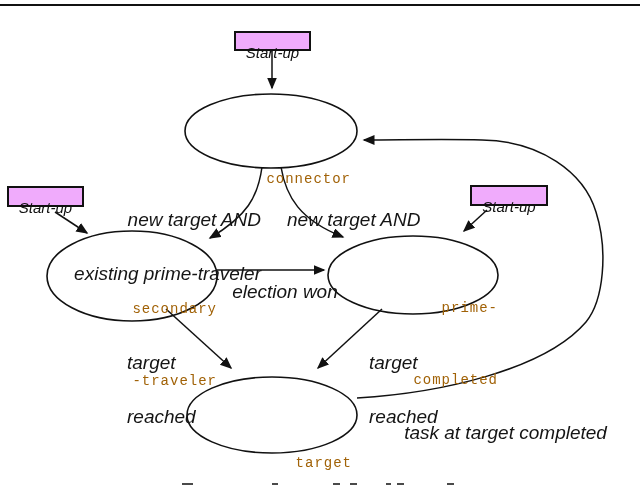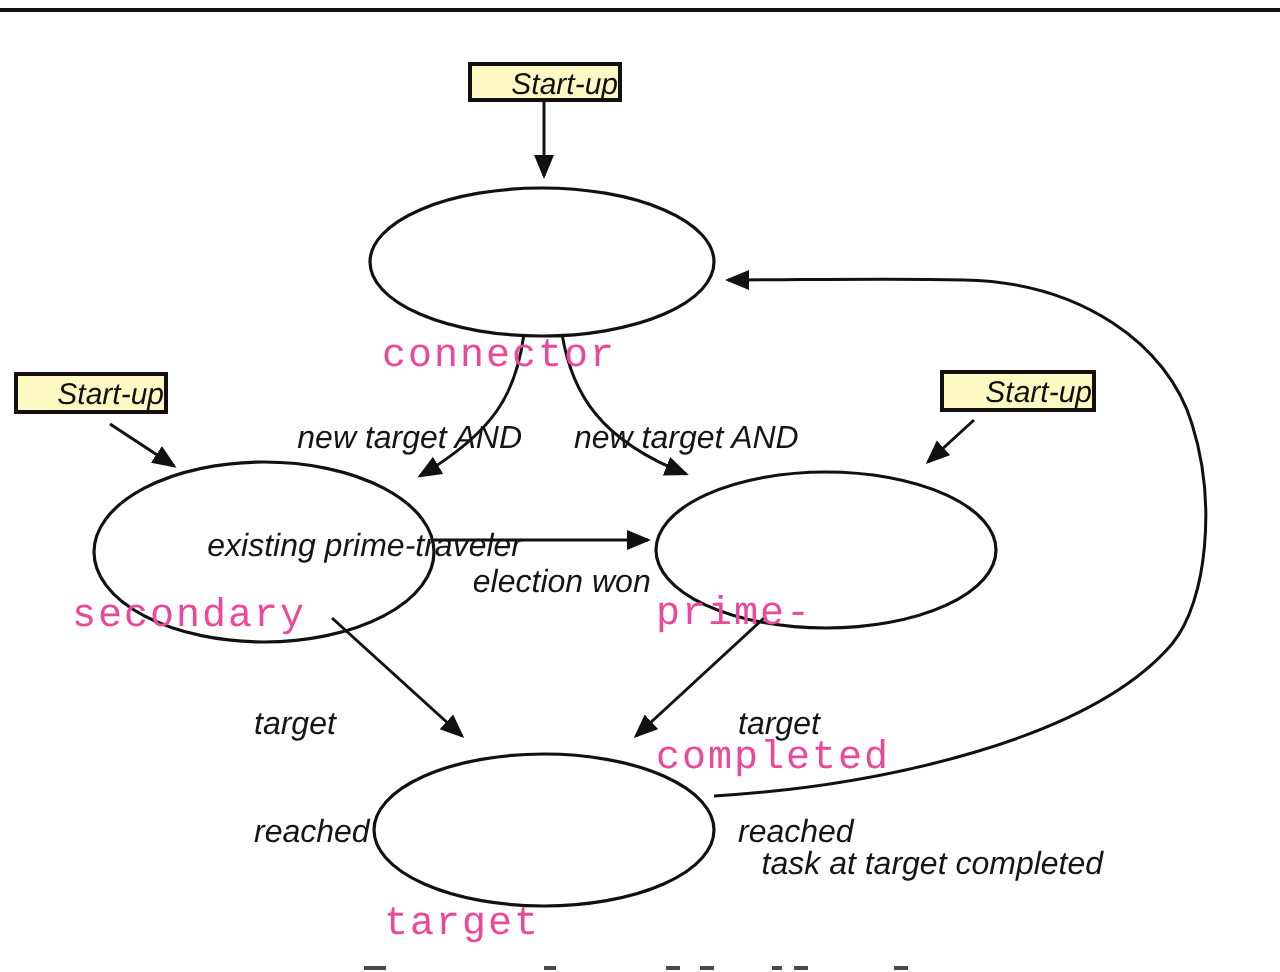--- a/index.html
+++ b/index.html
@@ -31,43 +31,43 @@
     stroke-width: 1.6;
   }
   svg.diagram-lines path.edge {
     fill: none;
     stroke: #111111;
     stroke-width: 1.5;
   }
   .label { position: absolute; white-space: pre; }
   .state-label {
     font-family: "Liberation Mono", "DejaVu Sans Mono", monospace;
-    font-size: 20px;
+    font-size: 14px;
     line-height: 24px;
-    color: #ec4899;
+    color: #a16207;
     letter-spacing: 1px;
-    text-align: left;
+    text-align: right;
   }
   .edge-label {
     font-style: italic;
-    font-size: 16px;
+    font-size: 19px;
     line-height: 18px;
     color: #151515;
   }
   .startup-box {
     position: absolute;
     box-sizing: border-box;
     border: 2px solid #111111;
-    background: #fef9c3;
+    background: #f0abfc;
     font-style: italic;
     font-size: 15px;
     color: #111111;
-    text-align: right;
+    text-align: center;
     line-height: 17px;
-    padding-top: 1px;
+    padding-top: 11px;
   }
   .caption-strip { position: absolute; left: 0; top: 482px; width: 640px; height: 4px; }
   .cmark {
     position: absolute;
     top: 1px;
     height: 2px;
     background: #4a4a4a;
     display: block;
   }
 </style>
@@ -111,22 +111,23 @@
   <div class="startup-box" style="left:7px; top:186px; width:77px; height:21px;">
     <span>Start-up</span>
   </div>
   <div class="startup-box" style="left:470px; top:185px; width:78px; height:21px;">
     <span>Start-up</span>
   </div>
 
   <div class="label state-label" style="left:191px; top:119px; width:160px;">
     <div>connector</div>
   </div>
-  <div class="label state-label" style="left:36px; top:249px; width:170px;">
+  <div class="label state-label" style="left:47px; top:249px; width:170px;">
     <div>secondary</div>
+    <div>-traveler</div>
   </div>
   <div class="label state-label" style="left:328px; top:248px; width:170px;">
     <div>prime-</div>
     <div>completed</div>
   </div>
   <div class="label state-label" style="left:192px; top:403px; width:160px;">
     <div>target</div>
   </div>
 
   <div class="label edge-label" style="left:60px; top:175px; width:201px; text-align:right;">
@@ -140,21 +141,21 @@
     <span>election won</span>
   </div>
   <div class="label edge-label" style="left:127px; top:318px; width:80px;">
     <div>target</div>
     <div>reached</div>
   </div>
   <div class="label edge-label" style="left:369px; top:318px; width:80px;">
     <div>target</div>
     <div>reached</div>
   </div>
-  <div class="label edge-label" style="left:363px; top:406px; width:200px;">
+  <div class="label edge-label" style="left:383px; top:406px; width:200px;">
     <span>task at target completed</span>
   </div>
 
   <div class="caption-strip">
       <span class="cmark" style="left: 182px; width: 11px;"></span>
       <span class="cmark" style="left: 272px; width: 6px;"></span>
       <span class="cmark" style="left: 333px; width: 7px;"></span>
       <span class="cmark" style="left: 350px; width: 7px;"></span>
       <span class="cmark" style="left: 386px; width: 5px;"></span>
       <span class="cmark" style="left: 397px; width: 7px;"></span>

